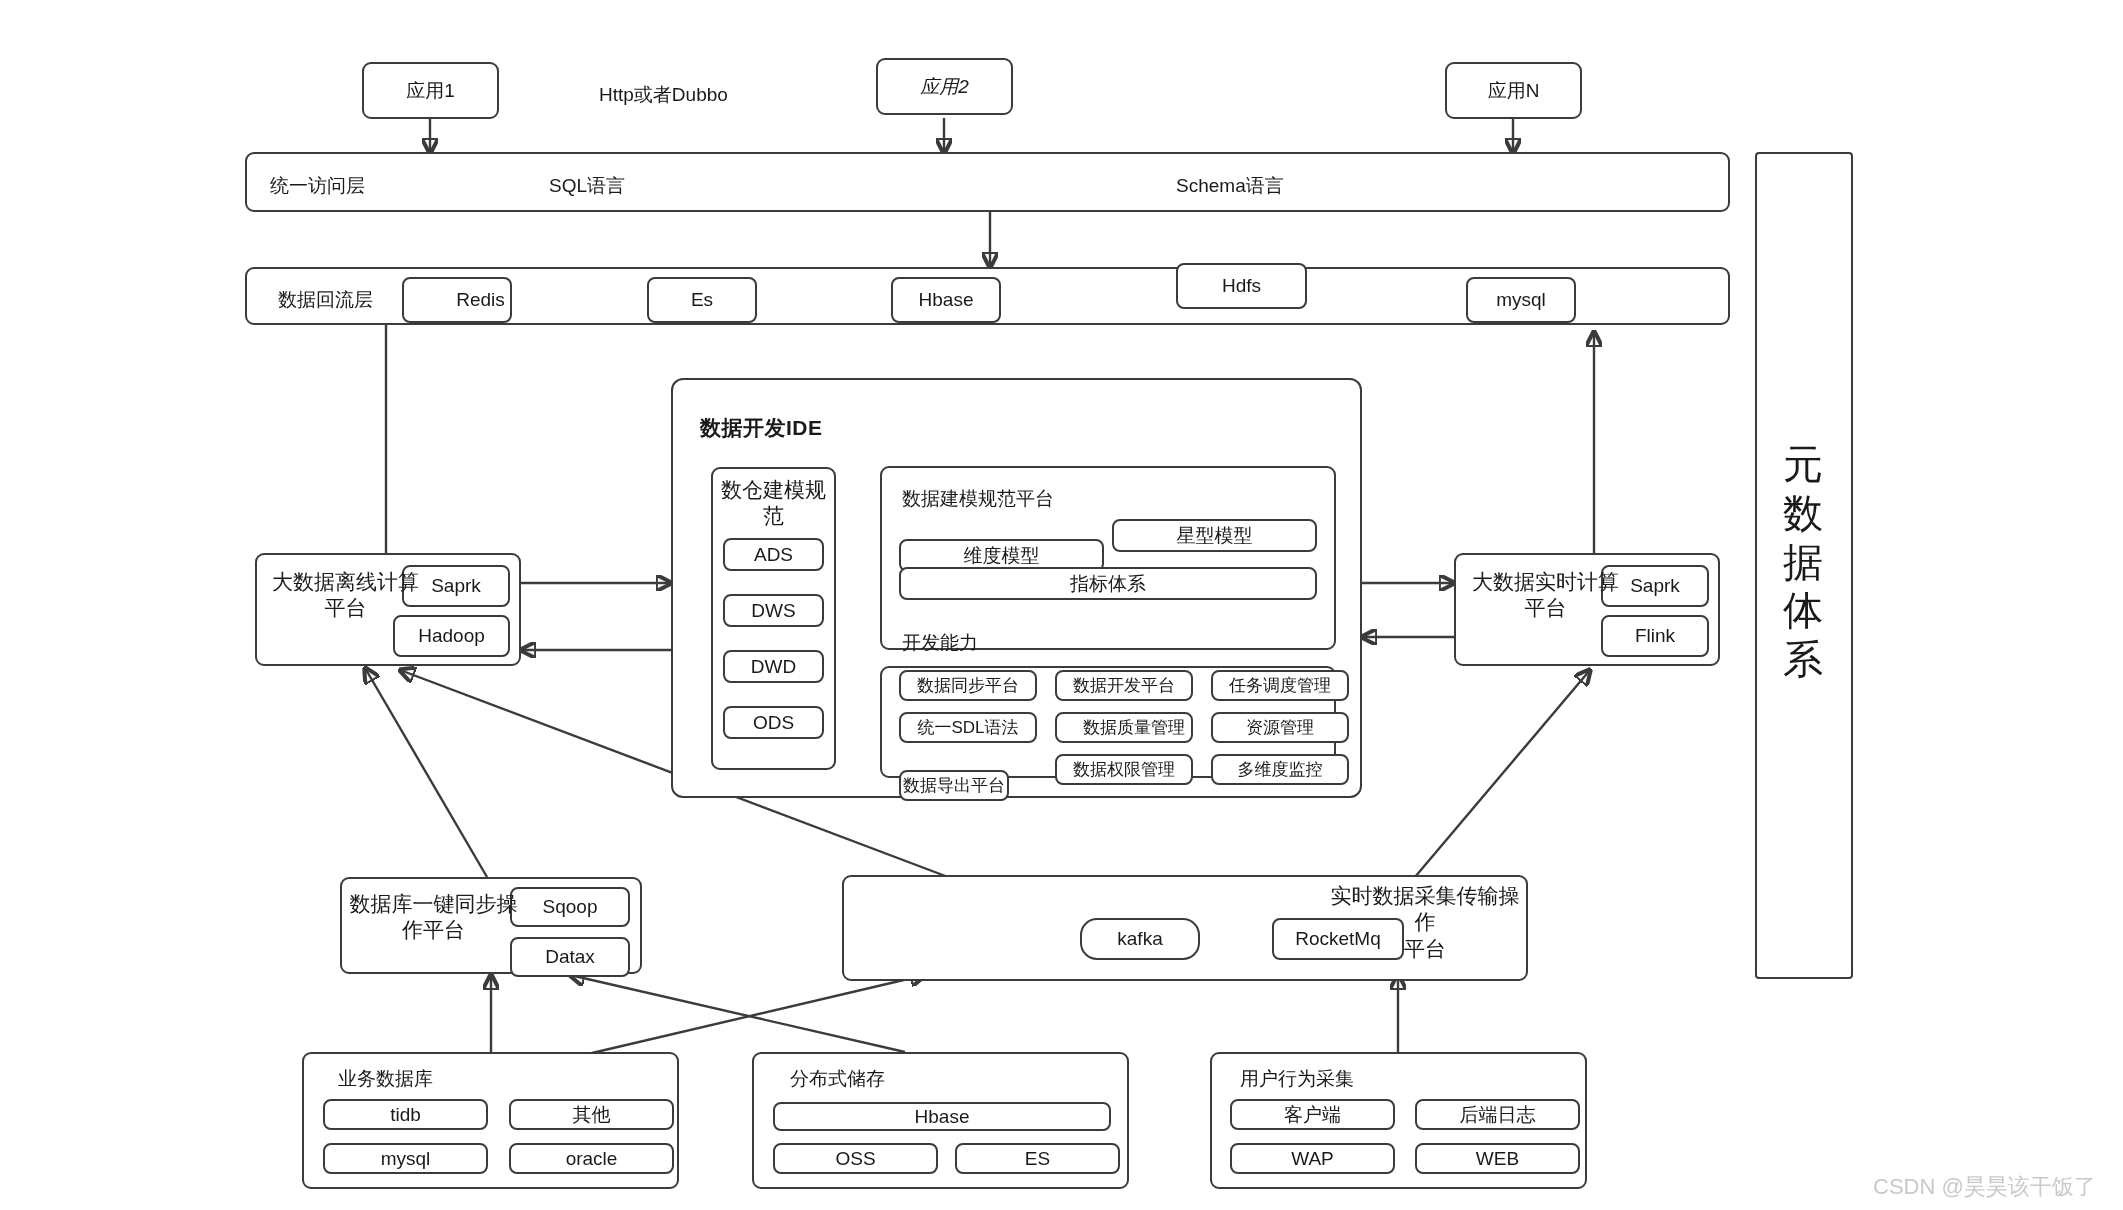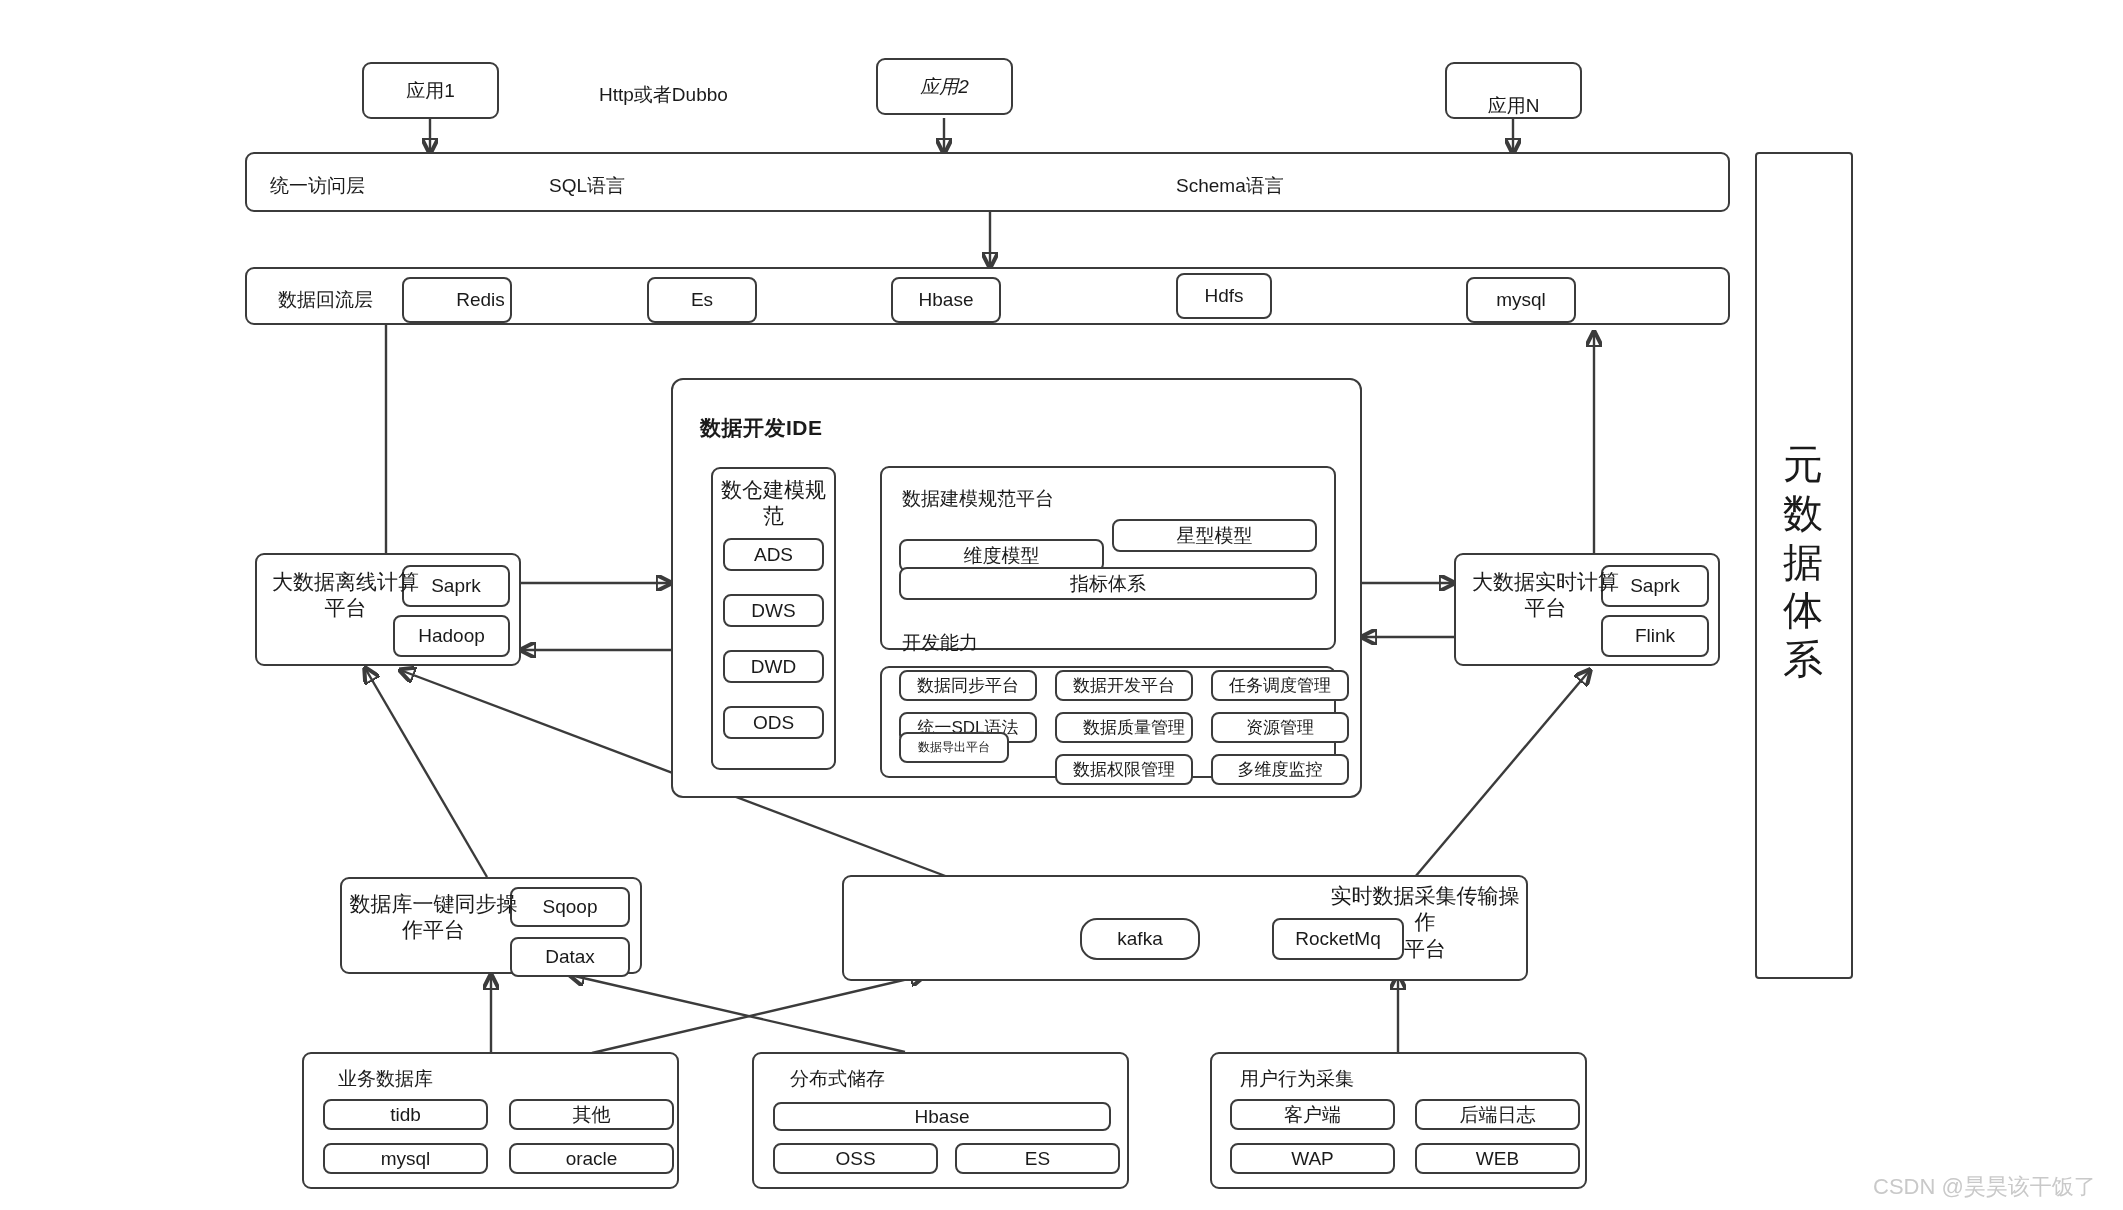--- a/index.html
+++ b/index.html
@@ -149,21 +149,21 @@
   <div class="node" style="left:362px; top:62px; width:137px; height:57px;">
     <span>应用1</span>
   </div>
 
   <div class="plain" style="left:599px; top:82px;">Http或者Dubbo</div>
 
   <div class="node" style="left:876px; top:58px; width:137px; height:57px;font-style:italic;">
     <span>应用2</span>
   </div>
 
-  <div class="node" style="left:1445px; top:62px; width:137px; height:57px;align-items:flex-end;">
+  <div class="node" style="left:1445px; top:62px; width:137px; height:57px;">
     <span>应用N</span>
   </div>
 
   <div class="node" style="left:245px; top:152px; width:1485px; height:60px; justify-content:flex-start;">
   </div>
   <div class="plain" style="left:270px; top:173px;">统一访问层</div>
   <div class="plain" style="left:549px; top:173px;">SQL语言</div>
   <div class="plain" style="left:1176px; top:173px;">Schema语言</div>
 
   <div class="node" style="left:245px; top:267px; width:1485px; height:58px;">
@@ -172,21 +172,21 @@
 
   <div class="chip" style="left:402px; top:277px; width:110px; height:46px;padding-left:47px;">
     <span>Redis</span>
   </div>
   <div class="chip" style="left:647px; top:277px; width:110px; height:46px;">
     <span>Es</span>
   </div>
   <div class="chip" style="left:891px; top:277px; width:110px; height:46px;">
     <span>Hbase</span>
   </div>
-  <div class="chip" style="left:1176px; top:273px; width:96px; height:46px;">
+  <div class="chip" style="left:1176px; top:263px; width:131px; height:46px;">
     <span>Hdfs</span>
   </div>
   <div class="chip" style="left:1466px; top:277px; width:110px; height:46px;">
     <span>mysql</span>
   </div>
 
   <div class="node" style="left:255px; top:553px; width:266px; height:113px;">
   </div>
   <div class="grouplabel" style="left:268px; top:569px; width:155px;">大数据离线计算
 平台</div>
@@ -259,21 +259,21 @@
   <div class="chip" style="left:899px; top:712px; width:138px; height:31px; font-size:17px;">
     <span>统一SDL语法</span>
   </div>
   <div class="chip" style="left:1055px; top:712px; width:138px; height:31px; font-size:17px;padding-left:20px;">
     <span>数据质量管理</span>
   </div>
   <div class="chip" style="left:1211px; top:712px; width:138px; height:31px; font-size:17px;">
     <span>资源管理</span>
   </div>
 
-  <div class="chip" style="left:899px; top:732px; width:110px; height:31px; font-size:12px;">
+  <div class="chip" style="left:899px; top:770px; width:110px; height:31px; font-size:17px;">
     <span>数据导出平台</span>
   </div>
   <div class="chip" style="left:1055px; top:754px; width:138px; height:31px; font-size:17px;">
     <span>数据权限管理</span>
   </div>
   <div class="chip" style="left:1211px; top:754px; width:138px; height:31px; font-size:17px;">
     <span>多维度监控</span>
   </div>
 
   <div class="node" style="left:340px; top:877px; width:302px; height:97px;">

